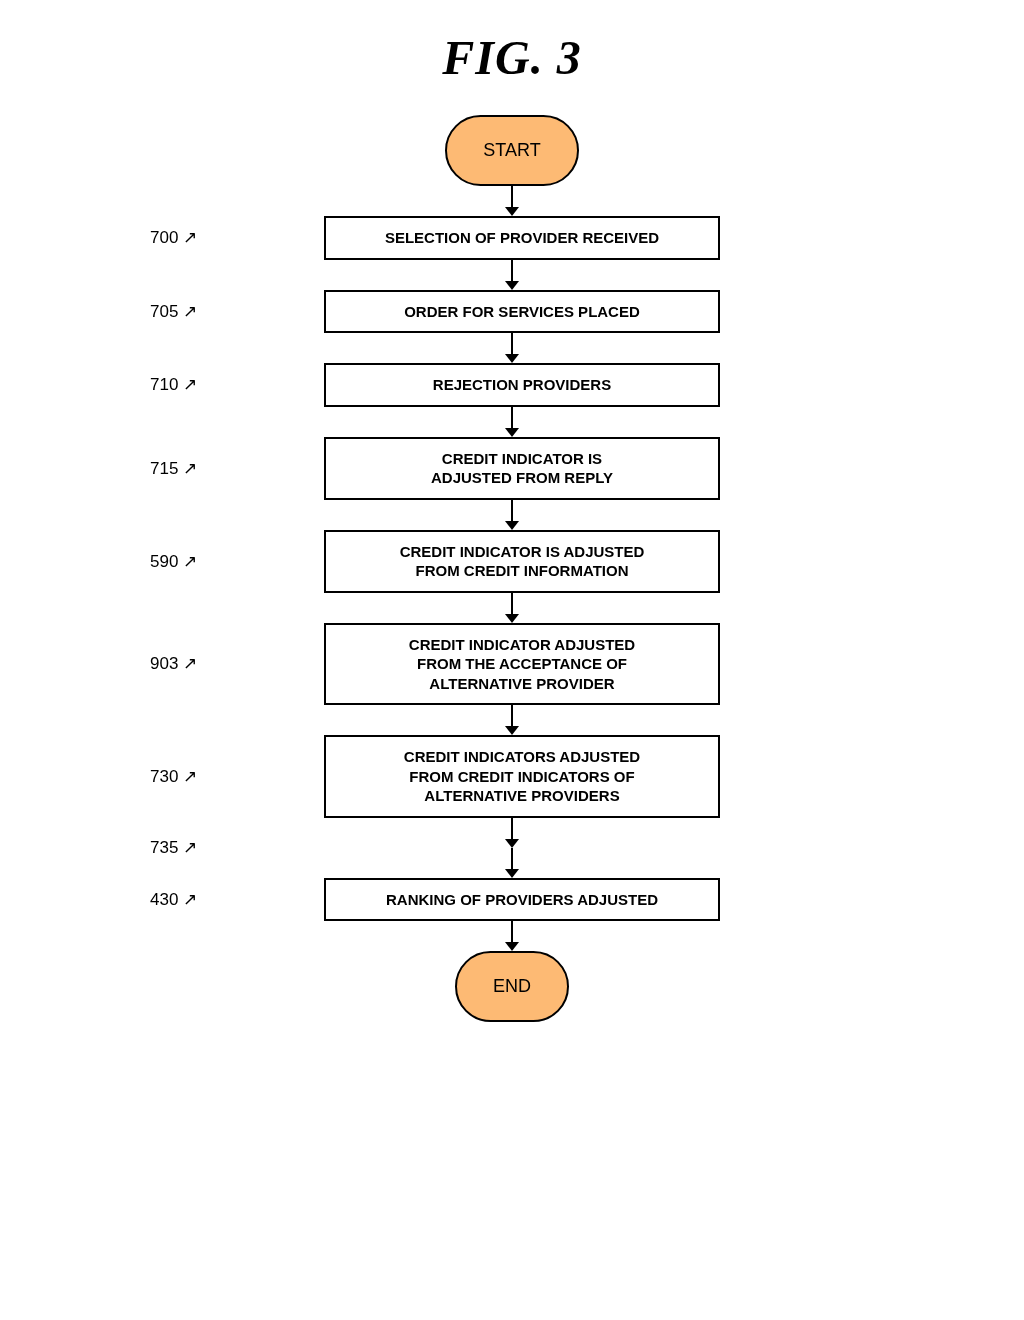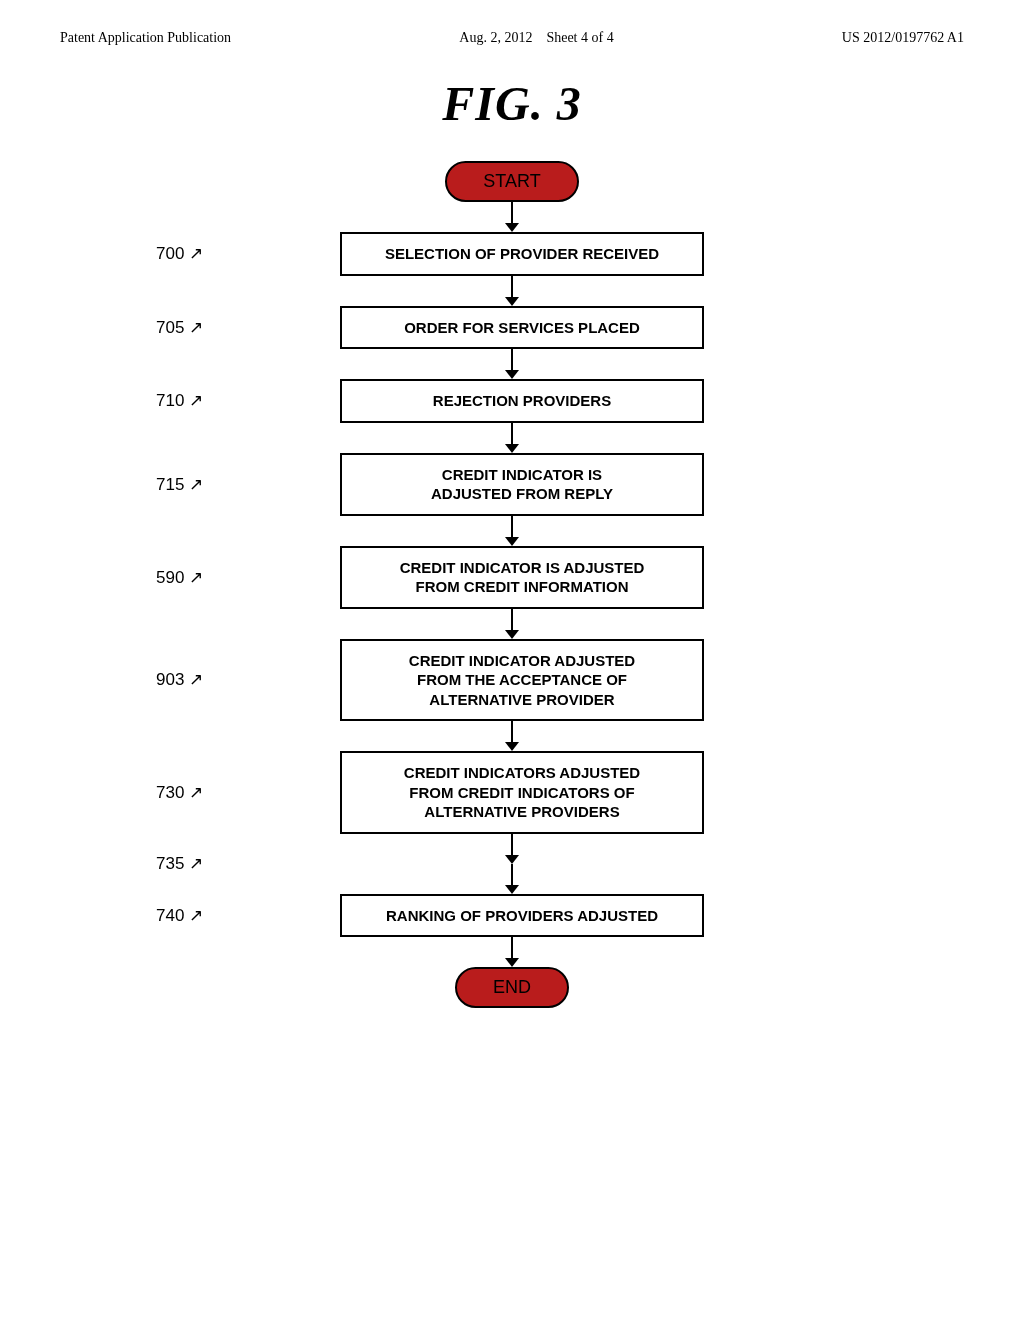--- a/index.html
+++ b/index.html
@@ -64,45 +64,45 @@
       display: flex;
       align-items: center;
       justify-content: center;
       position: relative;
       width: 100%;
       margin-bottom: 0;
     }
 
     .label-left {
       position: absolute;
-      left: 96px;
+      left: 90px;
       font-size: 17px;
       font-family: Arial, sans-serif;
     }
 
     .oval {
       border: 2px solid #000;
       border-radius: 50px;
-      padding: 8px 36px;
+      padding: 23px 36px;
       text-align: center;
       font-size: 18px;
       font-family: Arial, sans-serif;
       font-weight: normal;
       min-width: 110px;
-      background: #b91c1c;
+      background: #fdba74;
     }
 
     .rect {
       border: 2px solid #000;
       padding: 10px 20px;
       text-align: center;
       font-size: 15px;
       font-family: Arial, sans-serif;
       font-weight: bold;
-      width: 364px;
+      width: 396px;
       background: #fff;
       line-height: 1.3;
       margin-left: 20px;
     }
 
     
     .arrow-down {
       display: flex;
       flex-direction: column;
       align-items: center;
@@ -124,32 +124,20 @@
       border-left: 7px solid transparent;
       border-right: 7px solid transparent;
       border-top: 9px solid #000;
     }
   </style>
 </head>
 <body>
 
 <div class="page">
 
-  <div class="header">
-    <div class="header-left">
-      <span>Patent Application Publication</span>
-    </div>
-    <div class="header-center">
-      <span>Aug. 2, 2012</span>&nbsp;&nbsp;&nbsp;
-      <span>Sheet 4 of 4</span>
-    </div>
-    <div class="header-right">
-      <span>US 2012/0197762 A1</span>
-    </div>
-  </div>
 
   <div class="fig-title">FIG. 3</div>
 
   <div class="flowchart">
 
     <div class="fc-row">
       <div class="oval">START</div>
     </div>
 
     <div class="arrow-down"></div>
@@ -203,21 +191,21 @@
 
     <div class="arrow-down"></div>
 
     <div class="fc-row">
       <span class="label-left">735 ↗</span>
     </div>
 
     <div class="arrow-down"></div>
 
     <div class="fc-row">
-      <span class="label-left">740 ↗</span>
+      <span class="label-left">430 ↗</span>
       <div class="rect">RANKING OF PROVIDERS ADJUSTED</div>
     </div>
 
     <div class="arrow-down"></div>
 
     <div class="fc-row">
       <div class="oval">END</div>
     </div>
 
   </div>

